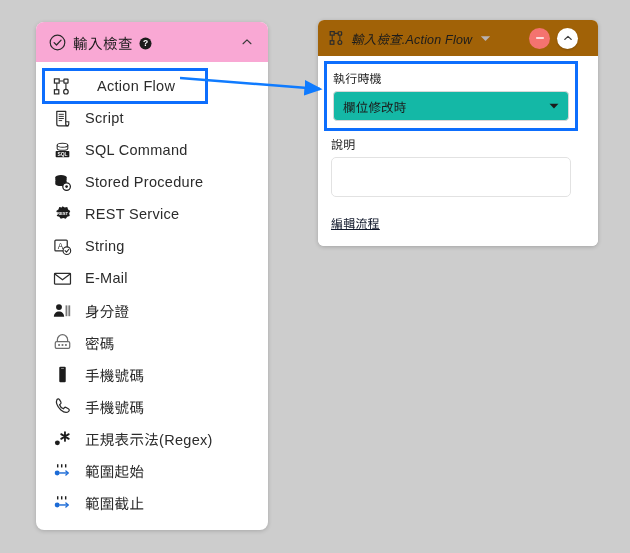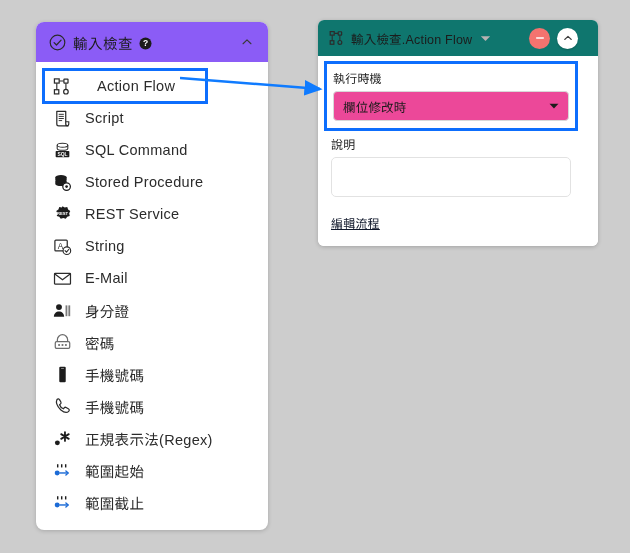--- a/index.html
+++ b/index.html
@@ -21,21 +21,21 @@
     position: absolute;
     left: 36px;
     top: 22px;
     width: 232px;
     background: #ffffff;
     border-radius: 8px;
     box-shadow: 0 1px 4px rgba(0,0,0,0.18);
     overflow: hidden;
   }
   #validation-card-header {
-    background: #8b5cf6;
+    background: #f9a8d4;
     height: 40px;
     display: flex;
     align-items: center;
     padding: 0 12px 0 13px;
     box-sizing: border-box;
   }
   .hdr-check-icon { width: 17px; height: 17px; flex: 0 0 auto; }
   #validation-card-title {
     font-size: 14.5px;
     color: #1c1c1c;
@@ -95,26 +95,27 @@
     position: absolute;
     left: 318px;
     top: 20px;
     width: 280px;
     background: #ffffff;
     border-radius: 6px;
     box-shadow: 0 1px 4px rgba(0,0,0,0.2);
     overflow: hidden;
   }
   #properties-header {
-    background: #0f766e;
+    background: #a16207;
     height: 36px;
     display: flex;
     align-items: center;
     padding: 0 20px 0 11px;
     box-sizing: border-box;
+    font-style: italic;
   }
   #properties-title {
     font-size: 12.5px;
     color: #1c1c1c;
     margin-left: 6px;
     white-space: nowrap;
     letter-spacing: 0.2px;
   }
   .title-caret { margin-left: 7px; display: flex; align-items: center; }
   .round-btn {
@@ -139,21 +140,21 @@
   }
   #timing-field-wrap {
     outline: 3px solid #0d6efd;
     padding: 5px 6px 7px 6px;
     margin: -3px -4px 0 -4px;
   }
   .select-box {
     height: 28px;
     border: 1px solid #d8d8d8;
     border-radius: 4px;
-    background: #ec4899;
+    background: #14b8a6;
     display: flex;
     align-items: center;
     padding: 0 8px 0 9px;
     cursor: pointer;
   }
   .select-value {
     font-size: 12.5px;
     color: #1c1c1c;
     flex: 1 1 auto;
     letter-spacing: 0.2px;

